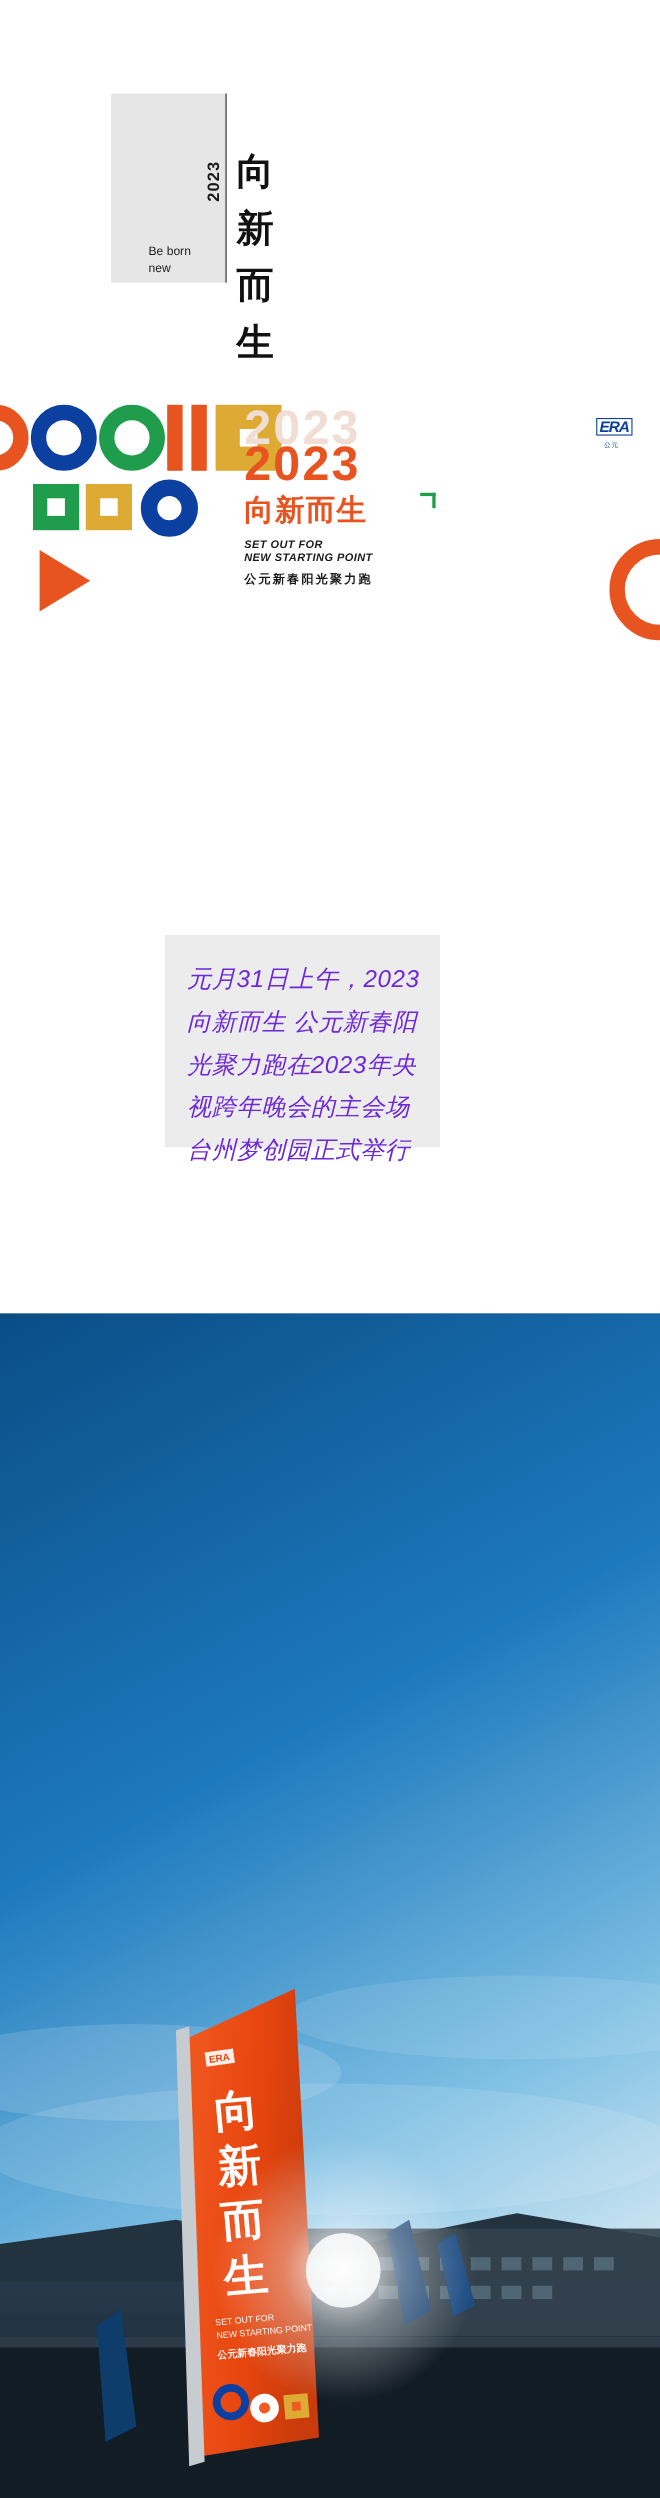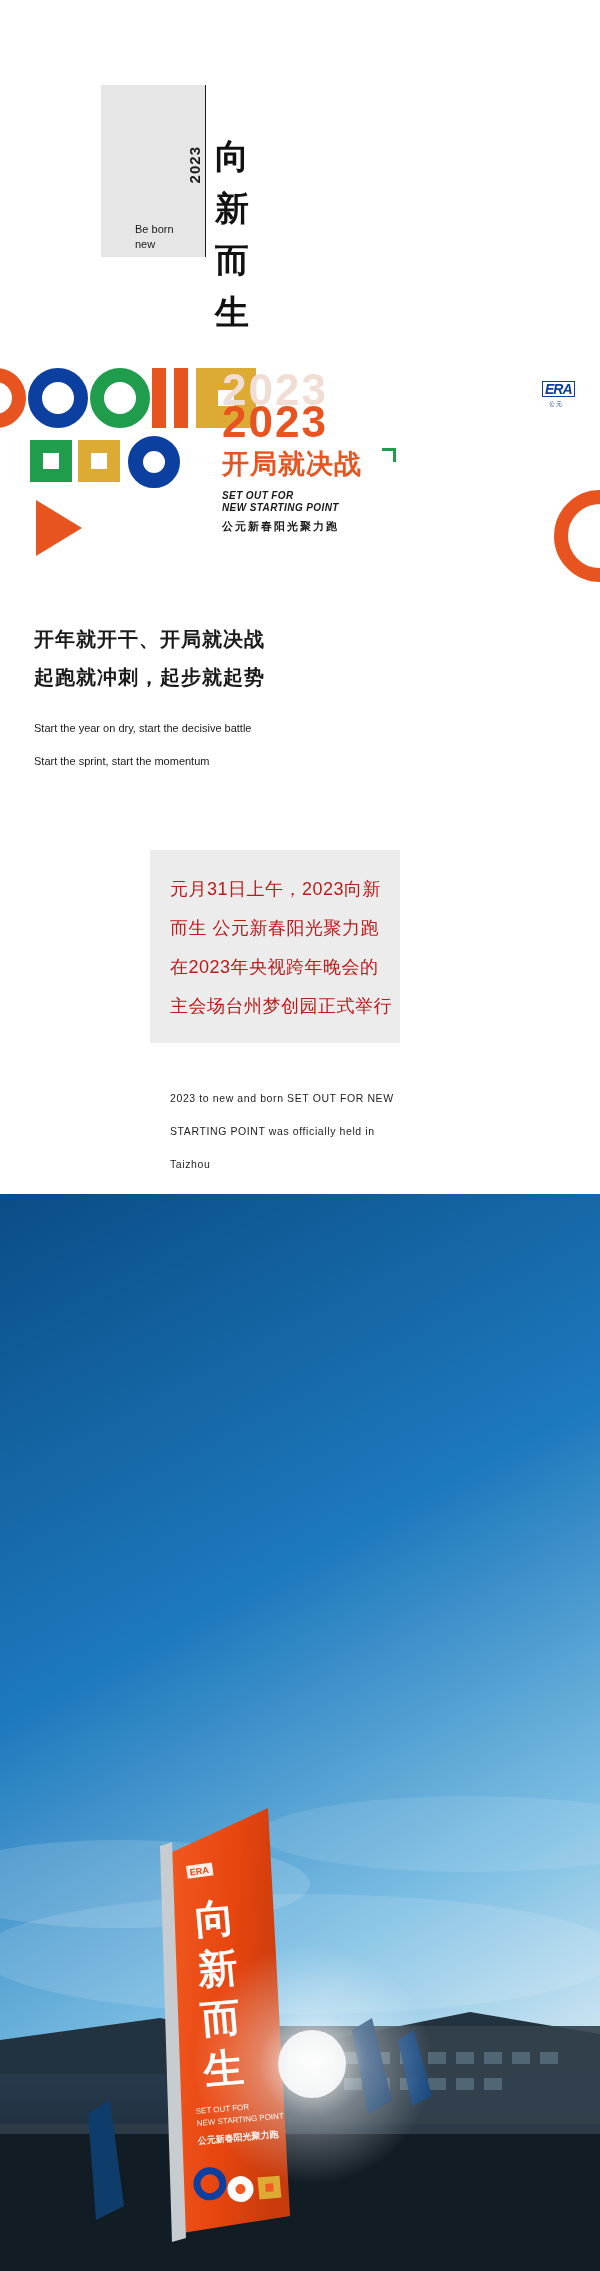--- a/index.html
+++ b/index.html
@@ -243,24 +243,25 @@
   .copy-box {
     position: absolute;
     left: 150px; top: 850px;
     width: 250px; height: 193px;
     background: #ececec;
   }
   .copy-cn {
     position: absolute;
     left: 170px; top: 870px;
     width: 222px;
-    font-size: 18px;
+    font-size: 22px;
     line-height: 39px;
     letter-spacing: .5px;
-    color: #b91c1c;
+    color: #6d28d9;
+    font-style: italic;
   }
   .copy-en {
     position: absolute;
     left: 170px; top: 1082px;
     width: 225px;
     font-size: 10.5px;
     line-height: 33px;
     letter-spacing: .6px;
     color: #1d1d1d;
   }
@@ -307,50 +308,39 @@
     <div class="sh d-sq-green"></div>
     <div class="sh d-sq-gold2"></div>
     <div class="sh d-ring-blue2"></div>
     <div class="sh d-tri"></div>
     <div class="sh d-arc"></div>
 
     <div class="lock">
       <div class="lock-2023-ghost">2023</div>
       <div class="lock-2023">2023</div>
       <div class="lock-cn">
-        <span>开局就决战</span>
+        <span>向新而生</span>
         <span class="corner"></span>
       </div>
       <div class="lock-en">
         <div>SET OUT FOR</div>
         <div>NEW STARTING POINT</div>
       </div>
       <div class="lock-sub">公元新春阳光聚力跑</div>
     </div>
 
     <div class="brand">
       <span class="brand-mark">ERA</span>
       <div class="brand-cn">公元</div>
     </div>
   </section>
 
-  <section class="slogan">
-    <div class="slogan-cn">
-      <div>开年就开干、开局就决战</div>
-      <div>起跑就冲刺，起步就起势</div>
-    </div>
-    <div class="slogan-en">
-      <div>Start the year on dry, start the decisive battle</div>
-      <div>Start the sprint, start the momentum</div>
-    </div>
-  </section>
 
   <div class="copy-box"></div>
   <p class="copy-cn">元月31日上午，2023向新而生 公元新春阳光聚力跑在2023年央视跨年晚会的主会场台州梦创园正式举行</p>
-  <p class="copy-en">2023 to new and born SET OUT FOR NEW STARTING POINT was officially held in Taizhou</p>
 
   <section class="photo">
     <svg width="600" height="1077" viewBox="0 0 600 1077" role="img" aria-label="event photo">
       <defs>
         <linearGradient id="sky" x1="0" y1="0" x2="0.3" y2="1">
           <stop offset="0" stop-color="#0a4d86"></stop>
           <stop offset="0.45" stop-color="#1d79bd"></stop>
           <stop offset="0.8" stop-color="#7fc0e4"></stop>
           <stop offset="1" stop-color="#cfe6f2"></stop>
         </linearGradient>

